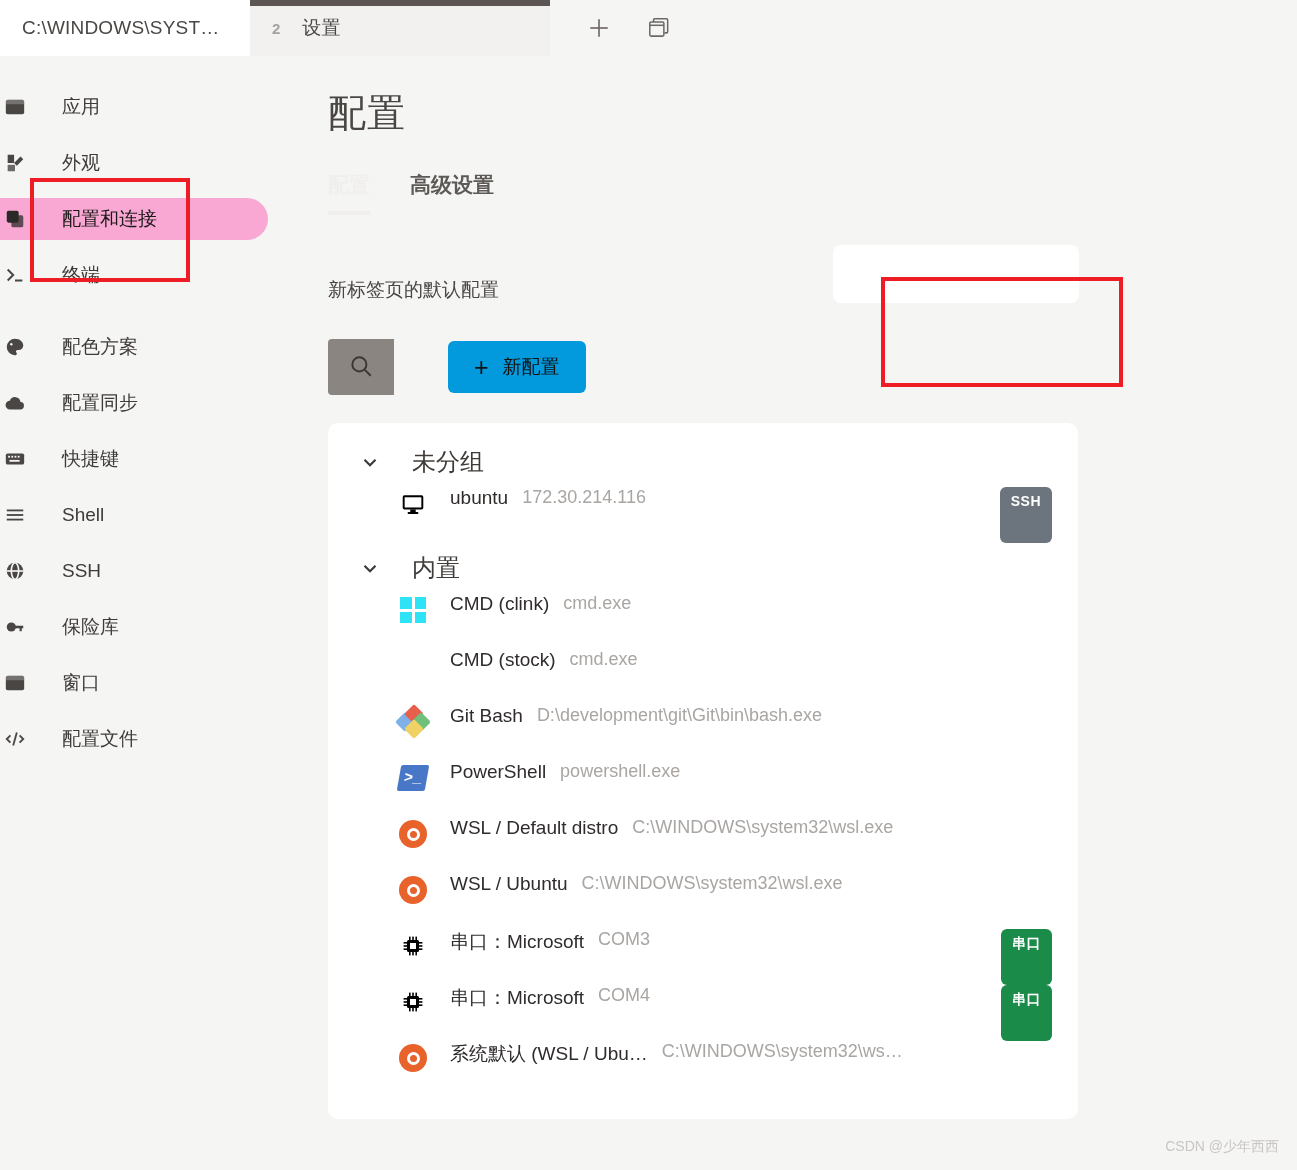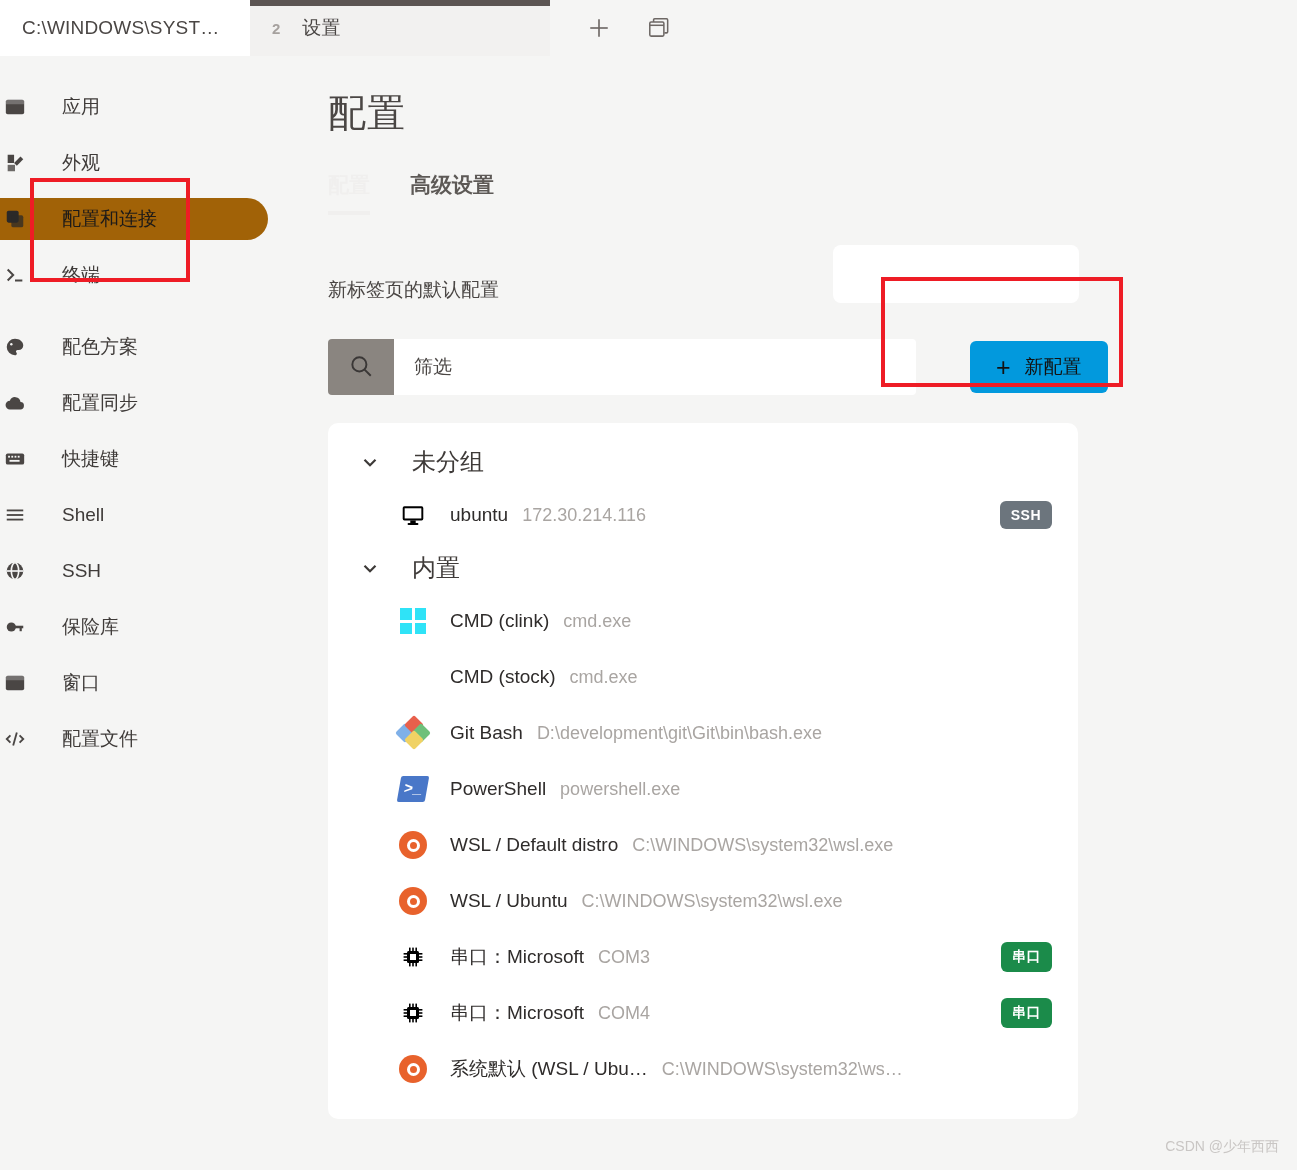--- a/index.html
+++ b/index.html
@@ -107,21 +107,21 @@
     border-radius: 0 24px 24px 0;
     cursor: pointer;
     gap: 14px;
   }
 
   .side-item + .side-item { margin-top: 14px; }
 
   .side-gap { height: 30px; }
 
   .side-item.active {
-    background: #a16207;
+    background: #f9a8d4;
     text-align: right;
   }
 
   .side-icon {
     width: 26px;
     min-width: 26px;
     margin-left: -8px;
     margin-right: 18px;
     display: flex;
     align-items: center;
@@ -285,21 +285,20 @@
     color: #3d3a38;
   }
 
   .group-name {
     font-size: 24px;
     color: #3f3b39;
   }
 
   .row {
     display: flex;
-    align-items: center;
     height: 56px;
     padding-left: 68px;
     padding-right: 26px;
     cursor: pointer;
   }
 
   .row-icon {
     width: 34px;
     min-width: 34px;
     height: 34px;
@@ -597,21 +596,20 @@
 
     <div class="search-row">
       <button class="search-btn">
         <span>
           <svg width="26" height="26" viewBox="0 0 24 24" fill="none" stroke="currentColor" stroke-width="1.8">
             <circle cx="10.5" cy="10.5" r="6.5"></circle>
             <line x1="15.3" y1="15.3" x2="21" y2="21"></line>
           </svg>
         </span>
       </button>
-      <input class="search-input" type="text" placeholder="筛选" style="">
       <button class="new-btn">
         <span class="plus-glyph">+</span>
         <span>新配置</span>
       </button>
     </div>
 
     <div class="panel">
 
       <div class="group-head">
         <span class="chev">

